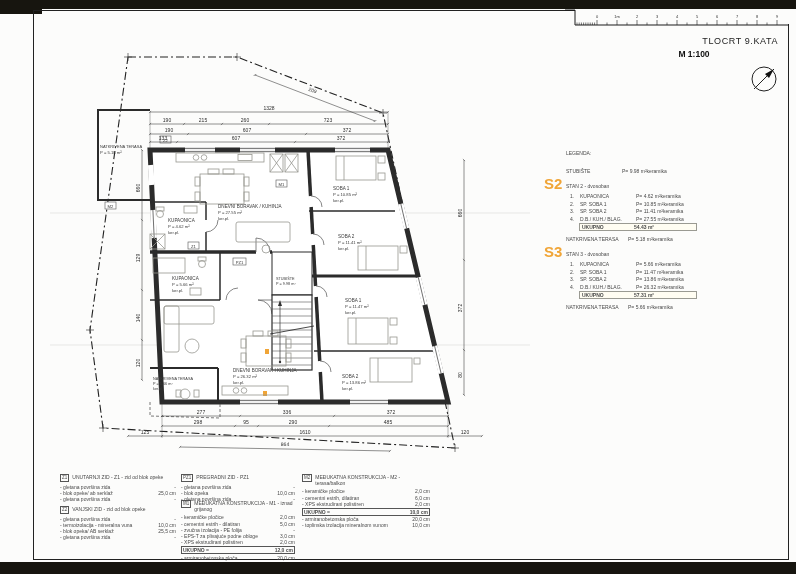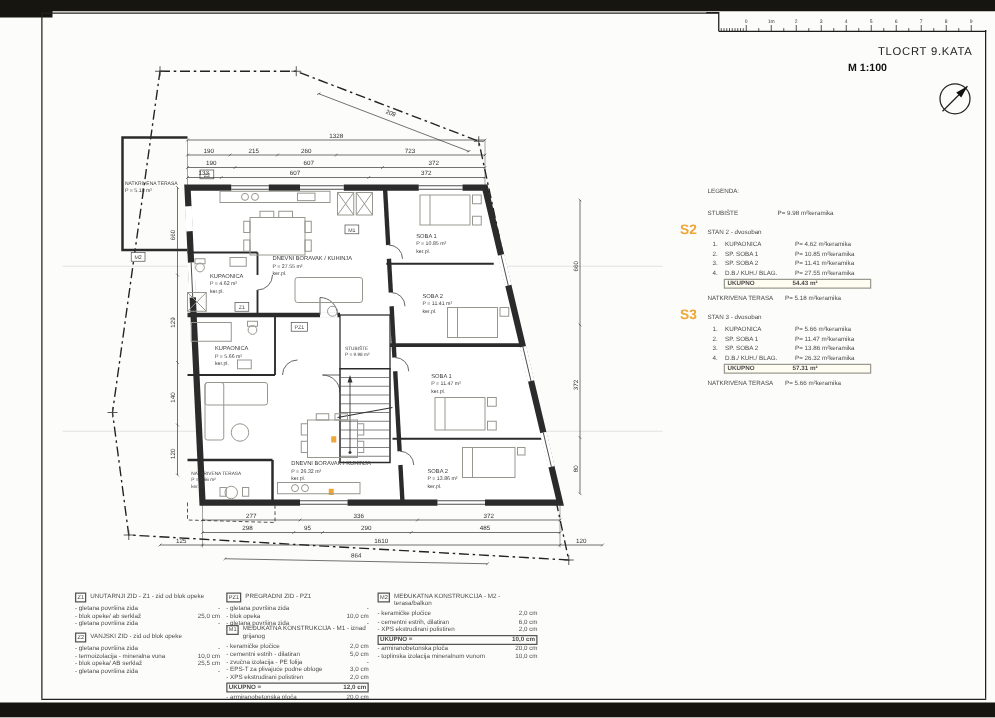--- a/index.html
+++ b/index.html
@@ -18,21 +18,21 @@
   #drawing-scale{position:absolute;left:610px;top:49px;width:168px;text-align:center;font-size:8.5px;font-weight:bold;color:#111;}
 
   
   #legend{position:absolute;left:566px;top:150px;width:140px;font-size:5px;line-height:6px;color:#4a4a4a;}
   .lhead{margin-bottom:12px;}
   .lrow{display:flex;margin-bottom:1.5px;}
   .lno{width:10px;}
   .lname{width:56px;}
   .lval{flex:1;}
   .ahead{position:relative;margin:9px 0 4px 0;}
-  .amark{position:absolute;left:-22px;top:-2px;font-size:11px;font-weight:bold;color:#f0a537;}
+  .amark{position:absolute;left:-22px;top:-2px;font-size:15px;font-weight:bold;color:#f0a537;}
   .aroom{margin-left:4px;}
   .ltotal{display:flex;border:1px solid #9a9a92;background:#fffdf2;font-weight:bold;width:112px;margin:1px 0 5px 13px;padding:0 2px;}
   .ltotal .lname{width:52px;}
   .lterr{display:flex;margin-top:4px;}
   .lterr .lname{width:62px;}
 
   
   .cblock{position:absolute;font-size:5px;line-height:6.2px;color:#4a4a4a;}
   .chead{display:flex;align-items:flex-start;margin-bottom:2px;}
   .ctag{display:inline-block;border:1px solid #555;padding:0 1px;margin-right:3px;font-size:4.5px;line-height:5.5px;}

